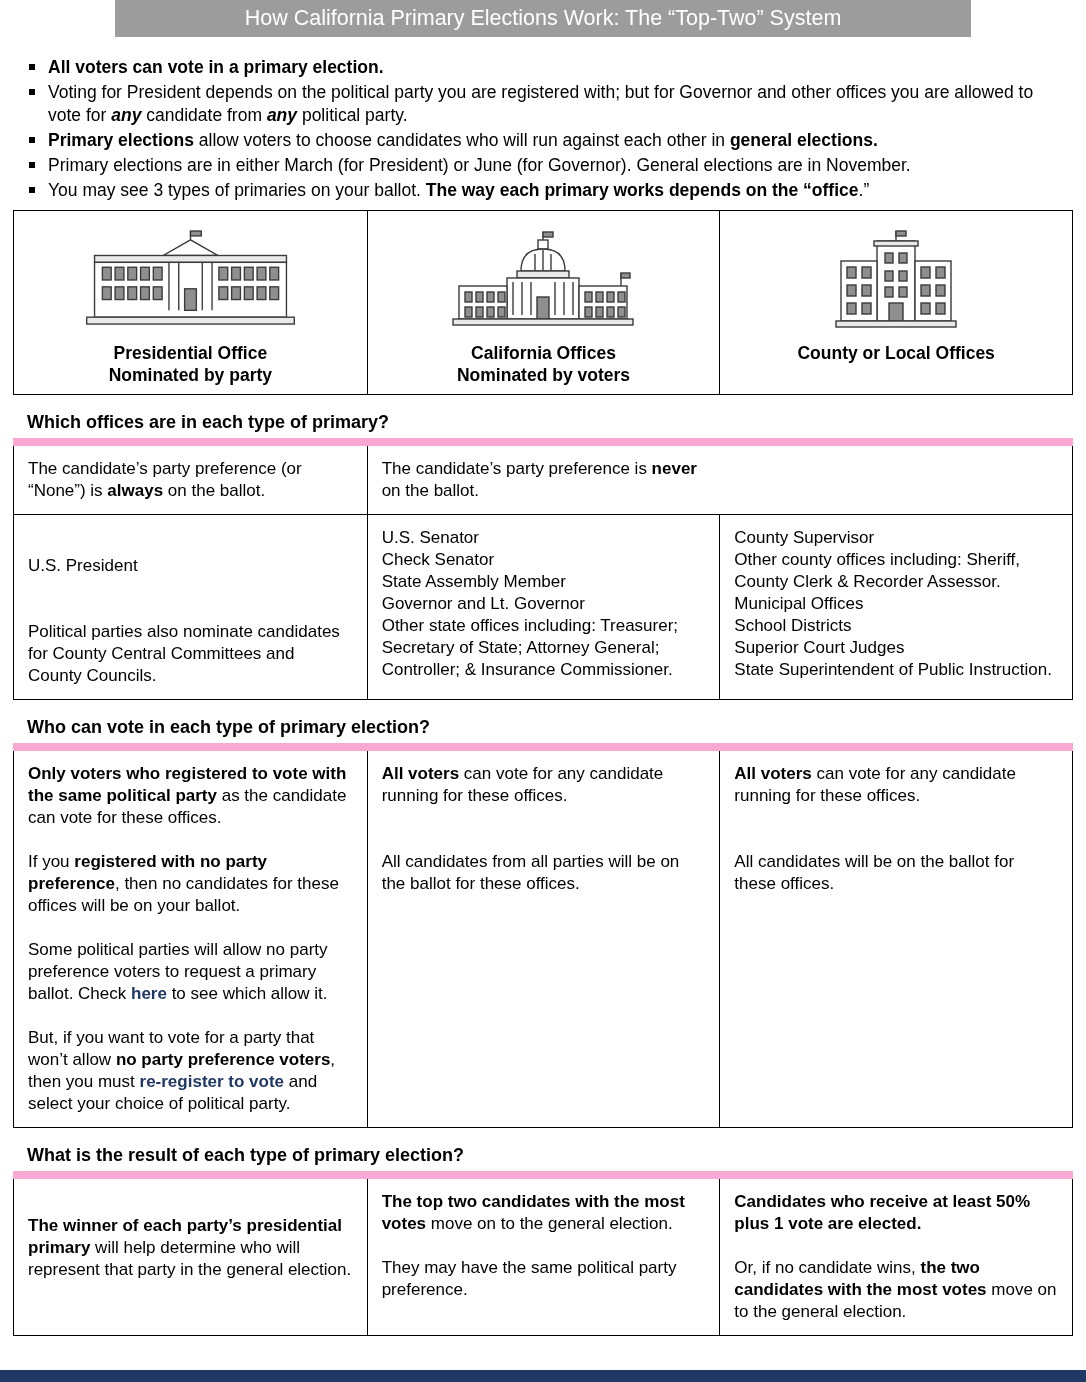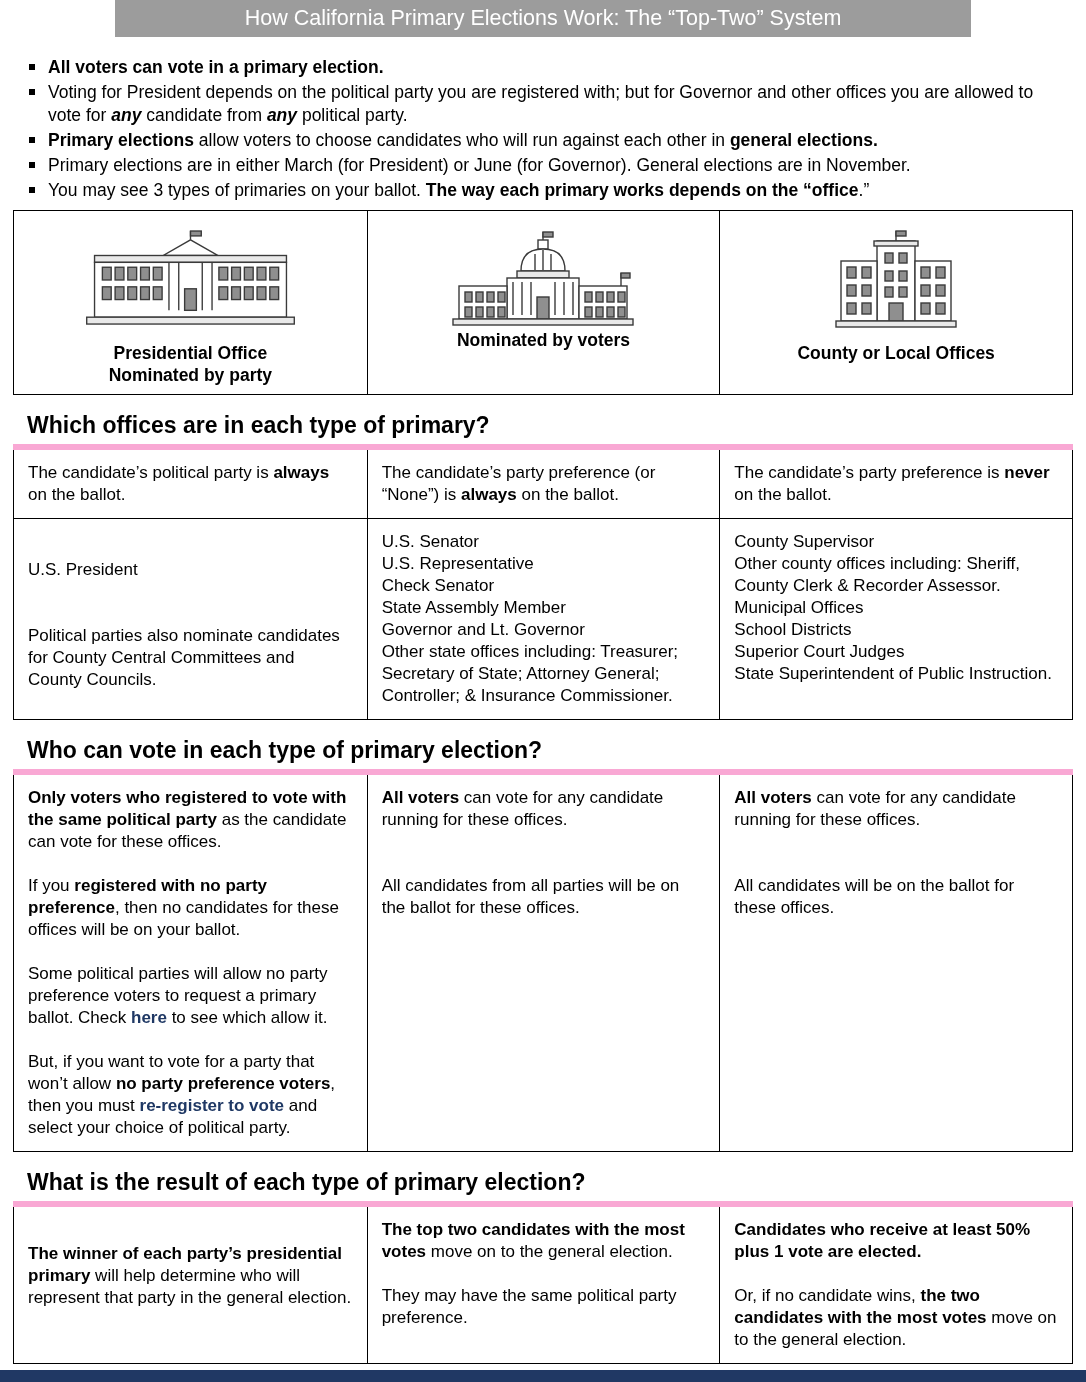--- a/index.html
+++ b/index.html
@@ -30,22 +30,22 @@
 
   .icon-table { border: 1.2px solid #000; }
   .icon-cell { padding: 16px 10px 8px; text-align: center; }
   .icon-cell + .icon-cell { border-left: 1.2px solid #000; }
   .icon-box { height: 102px; display: flex; align-items: flex-end; justify-content: center; }
   .cap-title { font-weight: 700; font-size: 17.5px; line-height: 22px; margin-top: 13px; }
   .cap-sub { font-weight: 700; font-size: 17.5px; line-height: 22px; }
 
   .section-heading {
     margin: 9px 0 0; padding: 8px 0 5px 14px;
-    font-size: 23px; font-weight: 700;
-    border-bottom: 6px solid #f9a8d4;
+    font-size: 18px; font-weight: 700;
+    border-bottom: 8px solid #f9a8d4;
   }
 
   .tbl { border-left: 1.2px solid #000; border-right: 1.2px solid #000; border-bottom: 1.2px solid #000; }
   .trow { display: grid; grid-template-columns: 1fr 1fr 1fr; }
   .trow + .trow { border-top: 1.2px solid #000; }
   .cell { padding: 12px 14px; font-size: 17px; line-height: 22px; }
   .cell + .cell { border-left: 1.2px solid #000; }
   .cell p { margin: 0 0 22px; }
   .cell p:last-child { margin-bottom: 0; }
   .pad-top-sm { margin-top: 28px !important; }
@@ -170,20 +170,21 @@
             <rect class="win" x="142" y="78" width="7" height="10"></rect>
               <rect class="win" x="153" y="78" width="7" height="10"></rect>
               <rect class="win" x="164" y="78" width="7" height="10"></rect>
               <rect class="win" x="175" y="78" width="7" height="10"></rect>
             <line x1="178" y1="57" x2="178" y2="44"></line>
             <rect class="win" x="178" y="44" width="9" height="5"></rect>
             <rect class="shade" x="10" y="90" width="180" height="6"></rect>
           </g>
         </svg>
       </div>
+      <div class="cap-title">California Offices</div>
       <div class="cap-sub">Nominated by voters</div>
     </div>
 
     <div class="icon-cell">
       <div class="icon-box">
         <svg width="130" height="100" viewBox="0 0 130 100" fill="none">
           <g stroke="#3a3a3a" stroke-width="1.4" fill="#ffffff">
             <line x1="65" y1="12" x2="65" y2="2"></line>
             <rect class="win" x="65" y="2" width="10" height="5"></rect>
             <rect x="46" y="12" width="38" height="80"></rect>
@@ -215,37 +216,33 @@
       </div>
       <div class="cap-title">County or Local Offices</div>
     </div>
 
   </div>
 
   <h2 class="section-heading">Which offices are in each type of primary?</h2>
   <div class="tbl">
     <div class="trow">
       <div class="cell">
-        <p><span>The candidate’s political party is </span><span class="b">always</span><span> on the ballot.</span></p>
-      </div>
-      <div class="cell">
         <p><span>The candidate’s party preference (or “None”) is </span><span class="b">always</span><span> on the ballot.</span></p>
       </div>
       <div class="cell">
         <p><span>The candidate’s party preference is </span><span class="b">never</span><span> on the ballot.</span></p>
       </div>
     </div>
     <div class="trow">
       <div class="cell">
         <p class="pad-top-sm gap-lg">U.S. President</p>
         <p>Political parties also nominate candidates for County Central Committees and County Councils.</p>
       </div>
       <div class="cell">
           <div>U.S. Senator</div>
-          <div>U.S. Representative</div>
           <div>Check Senator</div>
           <div>State Assembly Member</div>
           <div>Governor and Lt. Governor</div>
           <div>Other state offices including: Treasurer; Secretary of State; Attorney General; Controller; &amp; Insurance Commissioner.</div>
         </div>
       <div class="cell">
           <div>County Supervisor</div>
           <div>Other county offices including: Sheriff, County Clerk &amp; Recorder Assessor.</div>
           <div>Municipal Offices</div>
           <div>School Districts</div>

